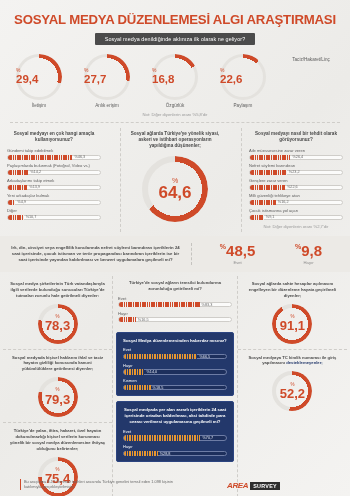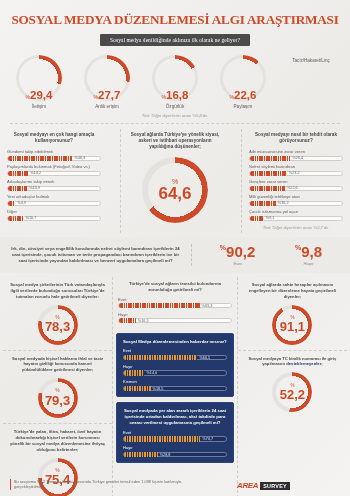--- a/index.html
+++ b/index.html
@@ -7,39 +7,39 @@
     width: 350px; height: 496px;
     font-family: "Liberation Sans", sans-serif;
     background: #f2f1ef;
     color: #3a3a3a;
     overflow: hidden;
   }
   .page { position: relative; width: 350px; height: 496px; background:
      linear-gradient(135deg,#f4f3f1 0%,#ecebe8 50%,#f4f3f1 100%); }
 
   
-  .header { padding: 12px 8px 2px; text-align: center; font-family: Liberation Serif, serif; }
+  .header { padding: 12px 8px 2px; text-align: center; }
   .title {
     font-size: 13.2px; font-weight: bold; letter-spacing: -0.2px;
     color: #cf4a29; white-space: nowrap;
   }
   .subbar {
     display: inline-block; background: #4b4b4b; color: #fff;
     font-size: 5.4px; padding: 3px 10px; margin-top: 5px; border-radius: 1px;
     letter-spacing: .1px;
   }
 
   
   .topdonuts { display: flex; justify-content: center; gap: 6px; margin-top: 7px; }
   .tdItem { width: 62px; text-align: center; }
   .ring { position: relative; width: 46px; height: 46px; margin: 0 auto; }
   .ring .bg { position:absolute; inset:0; border-radius:50%; border:3px solid #e4e2de; }
   .ring .arc { position:absolute; inset:0; border-radius:50%; }
-  .ring .lbl { position:absolute; inset:0; display:flex; flex-direction:row;
-     align-items:flex-end; justify-content:center; }
+  .ring .lbl { position:absolute; inset:0; display:flex; flex-direction:column;
+     align-items:flex-start; justify-content:center; }
   .ring .pct { font-size:5px; color:#cf4a29; line-height:1; margin-bottom:1px;}
   .ring .val { font-size:11.5px; font-weight:bold; color:#cf4a29; line-height:1; }
   .tdLabel { font-size:4.6px; color:#5d5d5d; margin-top:3px; }
 
   .note { text-align:center; font-size:4.2px; color:#9a9a9a; margin-top:4px; }
   .divider { border-top:1px dashed #cfcdc9; margin:5px 10px 0; }
 
   
   .trio { display:flex; margin-top:5px;gap:12px; }
   .col { flex:1; padding:3px 7px; }
@@ -100,21 +100,21 @@
   .blueQ.ctr { text-align:center; }
   .bLabel { font-size:4px; color:#ffffff; margin-bottom:1.5px; }
   .bTrack { height:5.5px; border:.5px solid #6d7ca5; border-radius:3px;
      background:#1d2f5c; display:flex; align-items:center; }
   .bFill { height:5.5px; background:
      repeating-linear-gradient(90deg,#e8962f 0 1.8px,#23386b 1.8px 2.5px);
      border-radius:3px 0 0 3px; }
   .bVal { font-size:3.8px; color:#dfe4ef; margin-left:2px; }
 
   
-  .footer { position:absolute; left:0; bottom:0; width:300px; padding:6px 10px;
+  .footer { position:absolute; left:0; bottom:0; width:300px; padding:6px 20px;
      display:flex; align-items:flex-end; justify-content:space-between;gap:43px; }
   .fnote { font-size:3.9px; color:#6a6a6a; line-height:1.45;
      border-left:1.5px solid #cf4a29; padding-left:3px; max-width:190px; }
   .logo { display:flex; align-items:center; gap:2px; }
   .logoA { font-size:8px; font-weight:bold; color:#cf4a29; font-style:italic;
      letter-spacing:-.4px; }
   .logoS { font-size:5.4px; font-weight:bold; color:#fff; background:#2e2e2e;
      padding:1px 3px; letter-spacing:.3px; }
 </style>
 </head>
@@ -283,21 +283,21 @@
       </div>
       <div class="note">Not: Diğer diyenlerin oranı %2,7'dir</div>
     </div>
   </div>
 
   <div class="band">
     <div class="bandQ">Irk, din, cinsiyet veya engellilik konularında nefret söylemi barındıran içeriklerin 24 saat içerisinde, çocuk istismarı ve terör propagandası barındıran içeriklerin ise bir saat içerisinde yayından kaldırılması ve benzeri uygulamalara geçilmeli mi?</div>
     <div class="bandSep"></div>
     <div class="bandNums">
       <div class="bnItem">
-        <div class="bnVal"><span>%</span><b>90,2</b></div>
+        <div class="bnVal"><span>%</span><b>48,5</b></div>
         <div class="bnCap">Evet</div>
       </div>
       <div class="bnItem">
         <div class="bnVal"><span>%</span><b>9,8</b></div>
         <div class="bnCap">Hayır</div>
       </div>
     </div>
   </div>
 
   <div class="lower">

